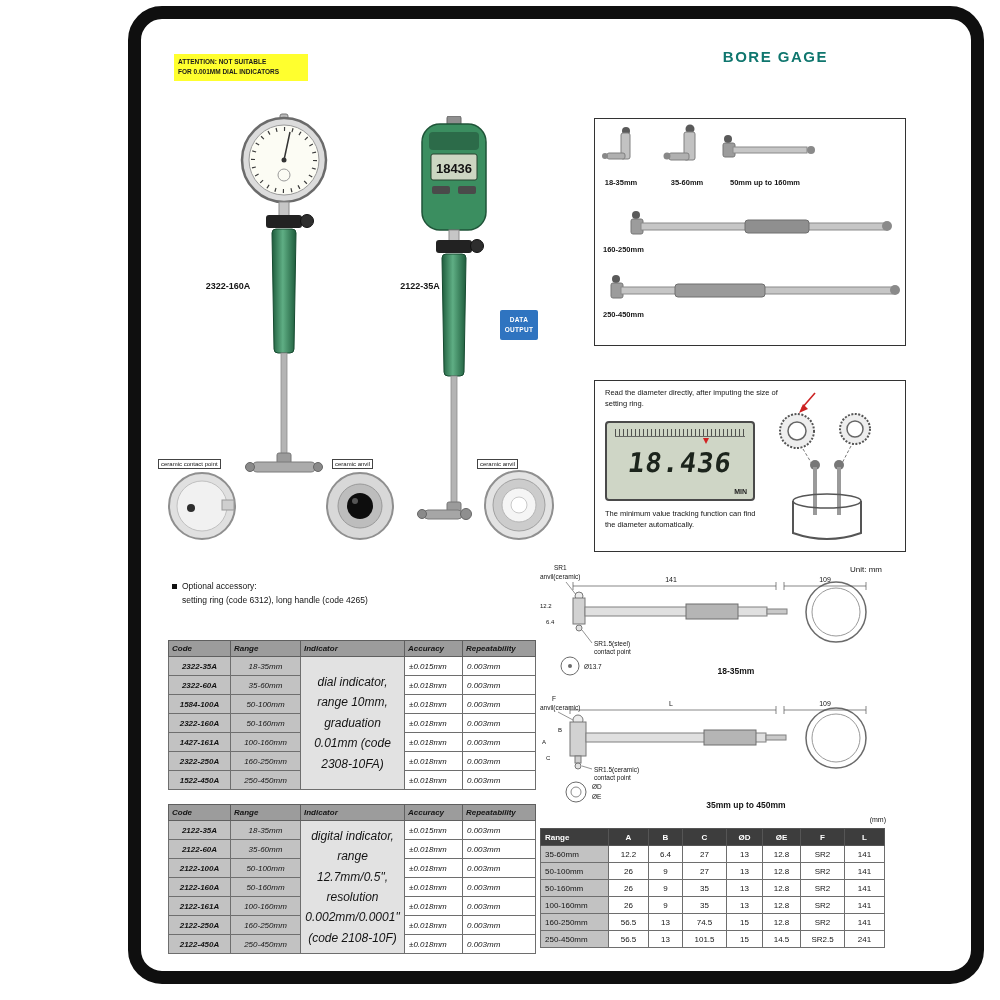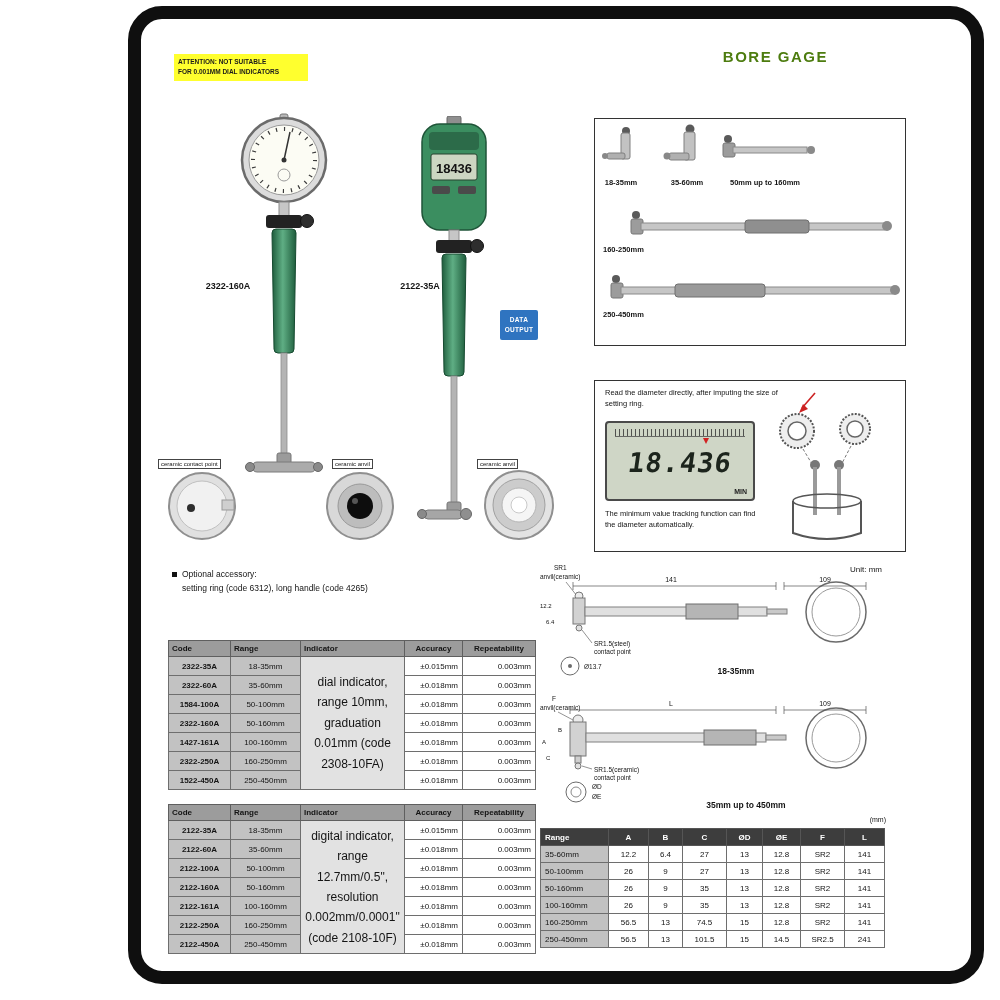--- a/index.html
+++ b/index.html
@@ -3,21 +3,21 @@
 <meta charset="utf-8">
 <style>
   * { margin:0; padding:0; box-sizing:border-box; }
   html,body { background:#ffffff; }
   body { width:1000px; height:1000px; font-family:"Liberation Sans", sans-serif; color:#141414; }
   .page { position:relative; width:1000px; height:1000px; background:#fff; overflow:hidden; }
   .frame { position:absolute; left:128px; top:6px; width:856px; height:978px;
            border:13px solid #0f0f0f; border-radius:34px; background:#fff; }
 
   #title { position:absolute; left:688px; top:48px; width:140px; text-align:right;
-           font-size:15px; font-weight:bold; letter-spacing:1.5px; color:#4d7c0f; }
+           font-size:15px; font-weight:bold; letter-spacing:1.5px; color:#0f766e; }
 
   #attention { position:absolute; left:174px; top:54px; width:134px;
                background:var(--attention-yellow, #ffff2e); padding:3px 4px;
                font-size:6.5px; font-weight:bold; line-height:1.6; color:#1a1a1a; }
 
   svg { position:absolute; }
   svg text { font-family:"Liberation Sans", sans-serif; fill:#141414; }
 
   #dial-gauge   { left:228px; top:112px; }
   #digital-gauge{ left:398px; top:116px; }
@@ -52,36 +52,36 @@
                border-bottom:1px solid #555; opacity:.85; }
   .lcd-pointer { position:absolute; left:96px; top:15px; width:0; height:0;
                  border-left:3px solid transparent; border-right:3px solid transparent;
                  border-top:6px solid #d22222; }
   .lcd-digits { position:absolute; left:0; right:0; top:24px; text-align:center;
                 font-family:"DejaVu Sans Mono", monospace; font-size:27px; font-weight:bold;
                 color:#1c241c; letter-spacing:1px; transform:skewX(-8deg); }
   .lcd-min { position:absolute; right:6px; bottom:4px; font-size:7px; font-weight:bold; color:#222; }
   #rings { left:168px; top:28px; }
 
-  #optional { position:absolute; left:172px; top:568px; font-size:8.5px; line-height:1.6; }
+  #optional { position:absolute; left:172px; top:580px; font-size:8.5px; line-height:1.6; }
   .bullet { display:inline-block; width:5px; height:5px; background:#111; margin-right:5px; vertical-align:middle; }
   .oa-line2 { padding-left:10px; }
 
-  table.spec { position:absolute; border-collapse:collapse; font-size:8px; background:#4c1d95; }
+  table.spec { position:absolute; border-collapse:collapse; font-size:8px; background:#4c1d95;font-style:italic; }
   #spec1 { left:168px; top:640px; }
   #spec2 { left:168px; top:804px; }
   .spec th { background:var(--table-header-gray, #9c9c9c); border:1px solid #5f5f5f;
              font-size:8px; font-weight:bold; padding:3px 3px; text-align:left; }
-  .spec th.h-acc, .spec th.h-rep { text-align:center;margin-top:28px; }
+  .spec th.h-acc, .spec th.h-rep { text-align:left;margin-top:28px; }
   .h-code{width:62px;} .h-range{width:70px;} .h-ind{width:104px;} .h-acc{width:58px;} .h-rep{width:73px;}
   .spec td { border:1px solid #6e6e6e; padding:4.5px 4px;text-align:center; }
   .spec td.c-code { background:#c2c2c2; font-weight:bold; }
   .spec td.c-range{ background:#c2c2c2; }
   .spec td.c-ind  { background:#e2e2e2; font-size:12px; line-height:1.7; vertical-align:middle; }
-  .spec td.c-acc, .spec td.c-rep { background:#fff; text-align:right; }
+  .spec td.c-acc, .spec td.c-rep { background:#fff; text-align:left; }
 
   #drawing1 { left:536px; top:560px; }
   #drawing2 { left:536px; top:692px; }
 
   #dim-unit { position:absolute; left:540px; top:816px; width:346px; text-align:right; font-size:7px; }
   table.dim { position:absolute; left:540px; top:828px; border-collapse:collapse; font-size:8px; background:#fff; }
   .dim th { background:var(--dim-header-dark, #3d3d3d); color:#fff; border:1px solid #555;
             font-size:8px; font-weight:bold; padding:3.5px 2px; text-align:center; }
   .dim th.dh-range { text-align:left; padding-left:4px; width:68px; }
   .dh-a{width:40px;} .dh-b{width:34px;} .dh-c{width:44px;} .dh-od{width:36px;} .dh-oe{width:38px;} .dh-f{width:44px;} .dh-l{width:40px;}

